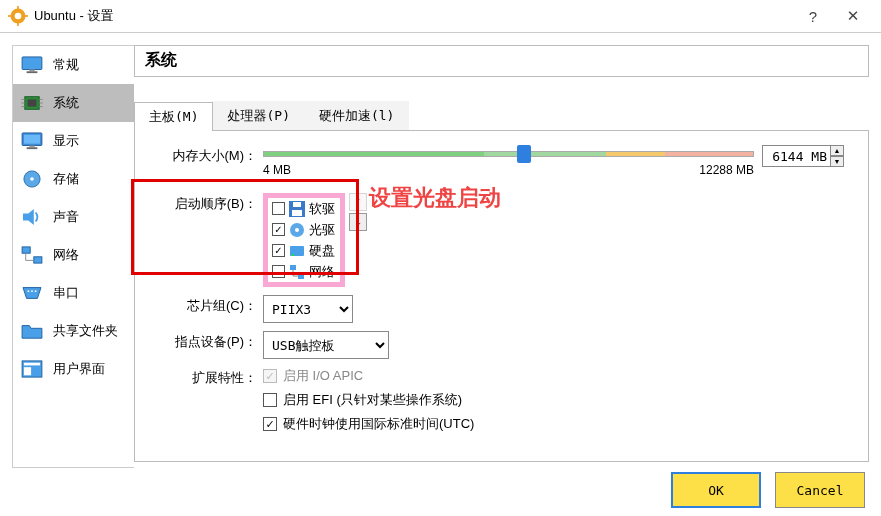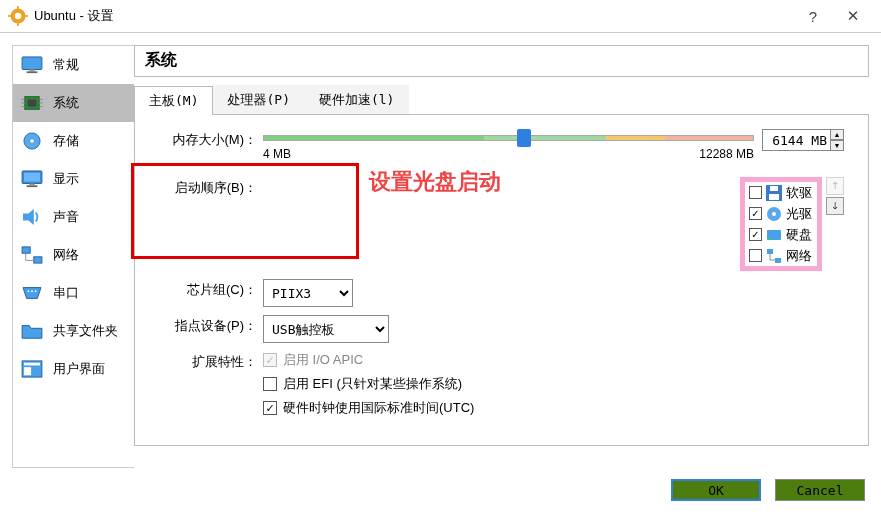--- a/index.html
+++ b/index.html
@@ -8,21 +8,21 @@
 .titlebar .gear { width: 20px; height: 20px; margin-right: 6px; }
 .titlebar .title { font-size: 13px; flex: 1; }
 .titlebar .help, .titlebar .close { width: 40px; text-align: center; font-size: 15px; color: #444; cursor: pointer; }
 .content { display: flex; height: 435px; padding: 12px 12px 0 12px; }
 .sidebar { width: 122px; border: 1px solid #ccc; border-right: none; background: #fff; }
 .sidebar-item { height: 38px; display: flex; align-items: center; padding: 0 8px; gap: 10px; font-size: 13px; cursor: pointer; }
 .sidebar-item.sel { background: #bdbdbd; }
 .sidebar-icon { width: 22px; height: 18px; flex-shrink: 0; }
 .main { flex: 1; display: flex; flex-direction: column; }
 .section-title { border: 1px solid #bbb; height: 32px; font-size: 16px; font-weight: bold; padding: 4px 10px; }
-.tabs { display: flex; margin-top: 8px; border-bottom: 1px solid #bbb; }
+.tabs { display: flex; margin-top: 24px; border-bottom: 1px solid #bbb; }
 .tab { border: 1px solid #bbb; border-bottom: none; padding: 5px 14px; font-size: 13px; margin-right: -1px; cursor: pointer; font-family: monospace; }
 .tab.active { background: #fff; position: relative; top: 1px; }
 .tab:not(.active) { background: #f3f3f3; border-top: 1px solid transparent; border-left: 1px solid transparent; border-right: 1px solid transparent; }
 .panel { border: 1px solid #bbb; border-top: none; padding: 14px 24px; }
 .row { display: flex; align-items: flex-start; font-size: 13px; margin-bottom: 8px; font-family: monospace; }
 .row .label { width: 104px; text-align: right; padding-right: 6px; line-height: 22px; }
 .slider-wrap { flex: 1; position: relative; height: 40px; }
 .slider-track { position: absolute; top: 6px; left: 0; right: 90px; height: 6px; background: linear-gradient(to right, #7fd07f 0%, #7fd07f 45%, #a0d8a0 45%, #a0d8a0 70%, #f5c96b 70%, #f5c96b 82%, #f4b2a0 82%, #f4b2a0 100%); border: 1px solid #aaa; }
 .slider-thumb { position: absolute; top: 0; left: 45%; width: 14px; height: 18px; background: #2f7fe0; border-radius: 2px; transform: translateX(-50%); }
 .slider-min { position: absolute; top: 18px; left: 0; font-size: 12px; }
@@ -37,21 +37,21 @@
 .boot-ic { width: 16px; height: 16px; }
 .boot-btns { display: flex; flex-direction: column; gap: 2px; }
 .boot-btn { width: 18px; height: 18px; border: 1px solid #999; background: #eee; font-size: 10px; text-align: center; line-height: 16px; cursor: pointer; }
 .callout-box { position: absolute; border: 3px solid #e00000; pointer-events: none; }
 .callout-text { position: absolute; color: #ef4444; font-size: 22px; font-weight: bold; }
 .select { border: 1px solid #888; height: 28px; font-size: 13px; padding: 0 4px; font-family: monospace; background: #fff; }
 .ext-row { display: flex; align-items: center; font-size: 13px; margin-bottom: 6px; font-family: monospace; }
 .ext-cb { width: 14px; height: 14px; border: 1px solid #555; margin-right: 6px; display: flex; align-items: center; justify-content: center; font-size: 11px; color: #000; }
 .ext-cb.disabled { border-color: #bbb; color: #bbb; background: #f5f5f5; }
 .footer { height: 44px; display: flex; justify-content: flex-end; align-items: center; gap: 14px; padding-right: 16px; }
-.btn { width: 90px; height: 22px; border: 1px solid #888; background: #4d7c0f; font-size: 13px; cursor: pointer; font-family: monospace; }
+.btn { width: 90px; height: 36px; border: 1px solid #888; background: #fde047; font-size: 13px; cursor: pointer; font-family: monospace; }
 .btn.primary { border: 2px solid #2f7fe0; }
 </style>
 </head>
 <body>
 
 <div class="titlebar">
   <svg class="gear" viewBox="0 0 24 24">
       <circle cx="12" cy="12" r="9" fill="#f0a020"></circle>
       <circle cx="12" cy="12" r="4" fill="#fff"></circle>
       <g fill="#f0a020">
@@ -86,33 +86,33 @@
             <line x1="0" y1="14" x2="4" y2="14"></line>
             <line x1="20" y1="6" x2="24" y2="6"></line>
             <line x1="20" y1="10" x2="24" y2="10"></line>
             <line x1="20" y1="14" x2="24" y2="14"></line>
           </g>
         </svg>
         <span>系统</span>
       </div>
     <div class="sidebar-item">
         <svg class="sidebar-icon" viewBox="0 0 24 20">
-          <circle cx="12" cy="10" r="9" fill="#5aa8e8" stroke="#2a6aa8"></circle>
-          <circle cx="12" cy="10" r="2" fill="#fff"></circle>
-        </svg>
-        <span>存储</span>
-      </div>
-    <div class="sidebar-item">
-        <svg class="sidebar-icon" viewBox="0 0 24 20">
           <rect x="1" y="1" width="22" height="14" rx="1" fill="#3a8ad8" stroke="#1a5a9a"></rect>
           <rect x="3" y="3" width="18" height="10" fill="#6ab8f8"></rect>
           <rect x="9" y="15" width="6" height="2" fill="#999"></rect>
           <rect x="6" y="17" width="12" height="2" fill="#666"></rect>
         </svg>
         <span>显示</span>
+      </div>
+    <div class="sidebar-item">
+        <svg class="sidebar-icon" viewBox="0 0 24 20">
+          <circle cx="12" cy="10" r="9" fill="#5aa8e8" stroke="#2a6aa8"></circle>
+          <circle cx="12" cy="10" r="2" fill="#fff"></circle>
+        </svg>
+        <span>存储</span>
       </div>
     <div class="sidebar-item">
         <svg class="sidebar-icon" viewBox="0 0 24 20">
           <polygon points="2,6 8,6 14,1 14,19 8,14 2,14" fill="#4aa0e8"></polygon>
           <path d="M16 5 Q20 10 16 15" fill="none" stroke="#4aa0e8" stroke-width="2"></path>
         </svg>
         <span>声音</span>
       </div>
     <div class="sidebar-item">
         <svg class="sidebar-icon" viewBox="0 0 24 20">
@@ -164,21 +164,21 @@
           <div class="slider-min">4 MB</div>
           <div class="slider-max">12288 MB</div>
           <input class="mem-input" value="6144 MB" style="">
           <div class="mem-spinner">
               <div>▲</div>
               <div>▼</div>
             </div>
         </div>
       </div>
 
-      <div class="row" style="justify-content:space-between;">
+      <div class="row" style="">
         <div class="label">启动顺序(B)：</div>
         <div class="boot-box">
           <div class="boot-list">
             <div class="boot-row">
                 <div class="boot-cb"></div>
                 <svg class="boot-ic" viewBox="0 0 16 16">
                   <rect width="16" height="16" fill="#3a7ac8"></rect>
                   <rect x="4" y="1" width="8" height="5" fill="#fff"></rect>
                   <rect x="3" y="9" width="10" height="6" fill="#fff"></rect>
                 </svg>

